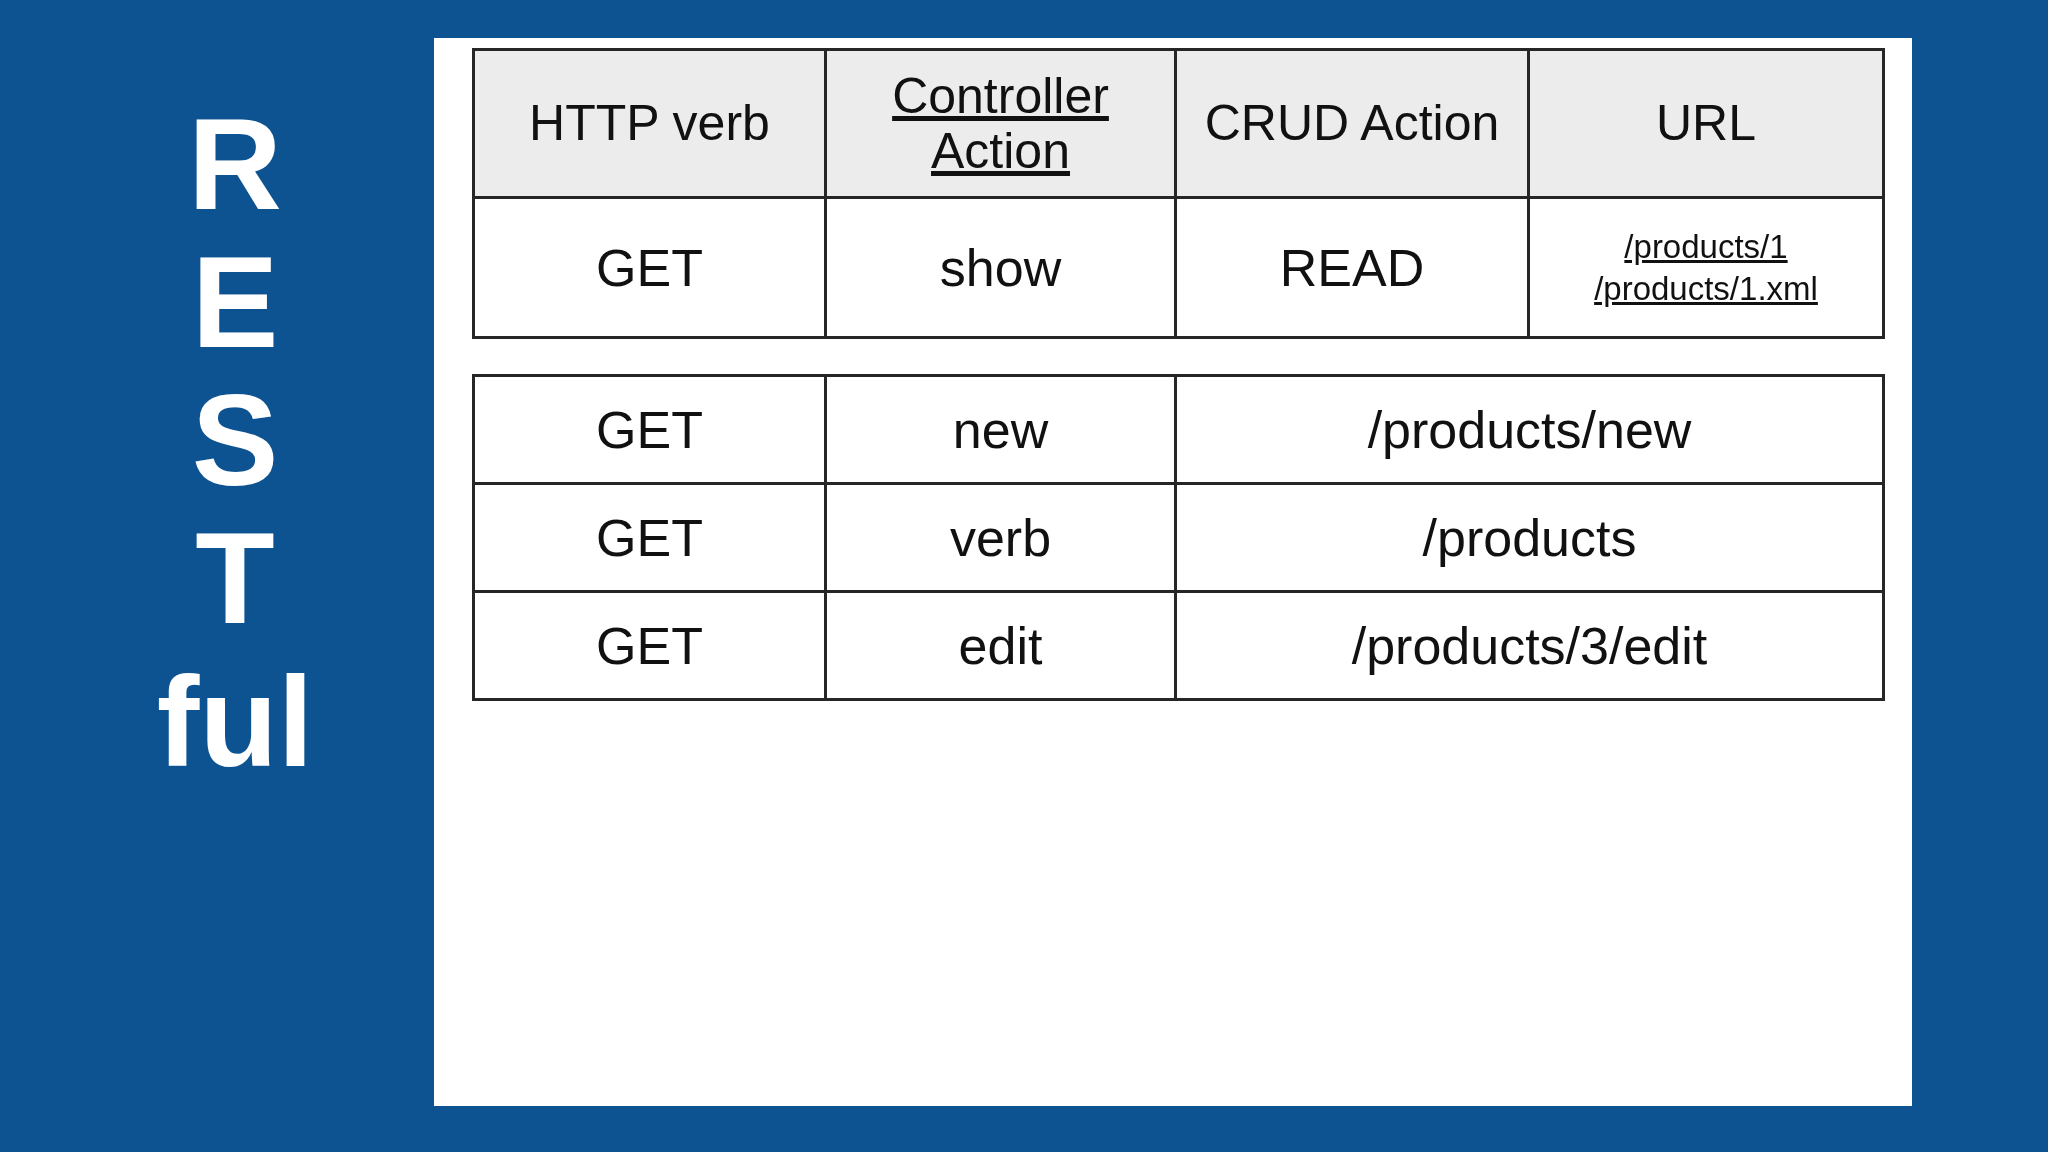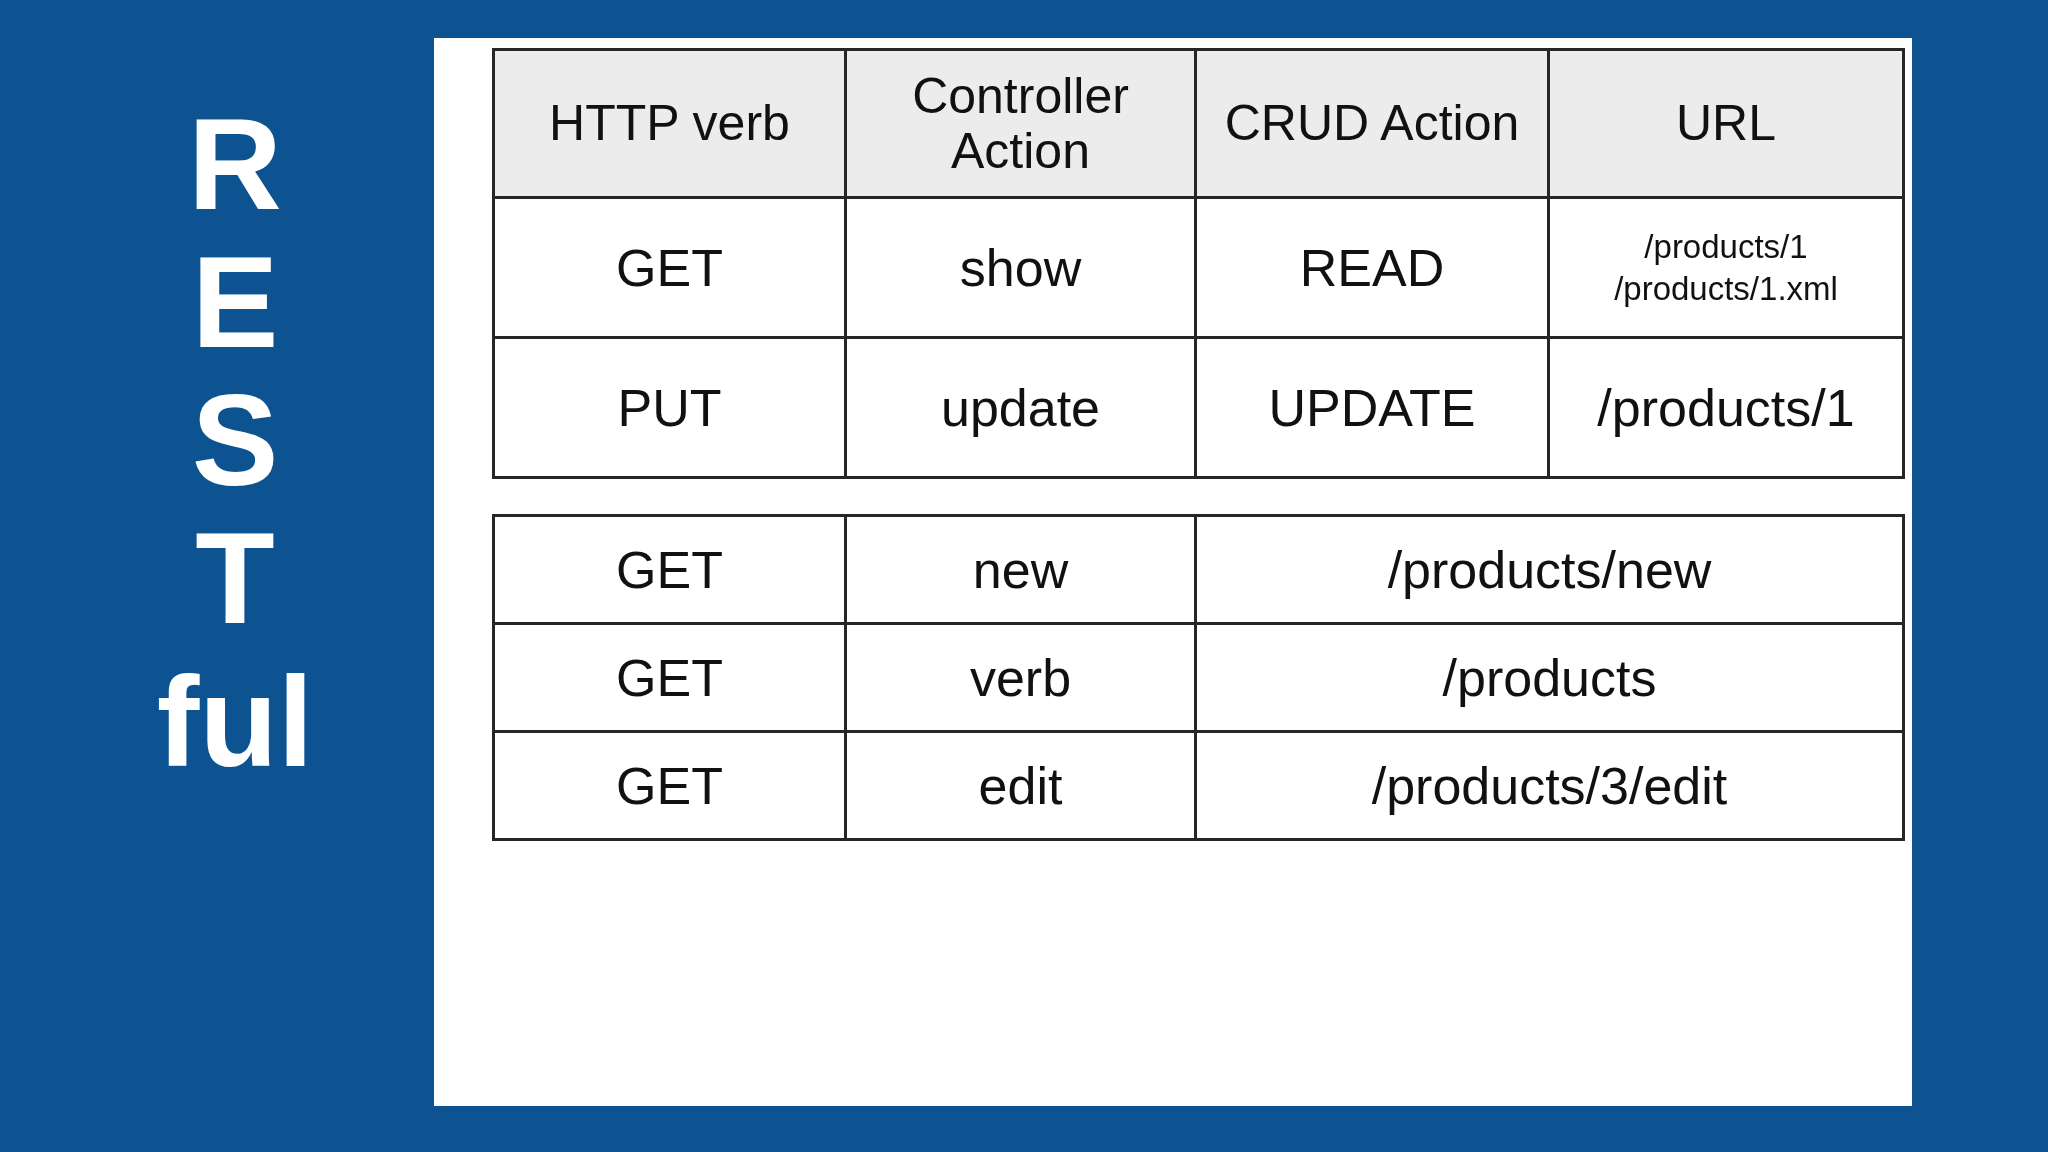--- a/index.html
+++ b/index.html
@@ -61,21 +61,20 @@
     box-sizing: border-box;
     padding: 10px 30px 18px 38px;
   }
 
   
   table.routes {
     border-collapse: collapse;
     table-layout: fixed;
     width: 1410px;
     background: #ffffff;
-    margin-left: 20px;
   }
   table.routes td,
   table.routes th {
     border: 3px solid #262626;
     text-align: center;
     vertical-align: middle;
     color: #111111;
     font-weight: normal;
     padding: 0;
   }
@@ -107,21 +106,21 @@
   }
 
   .t-extra {
     margin-top: 35px;
   }
   .t-extra tbody td {
     height: 105px;
     font-size: 52px;
   }
 
-  .cell-line { display: block; }
+  .cell-line { display: block; text-decoration: underline; }
 </style>
 </head>
 <body>
 
 <div class="slide">
 
   <div class="wordmark">
     <span class="letter">R</span>
     <span class="letter">E</span>
     <span class="letter">S</span>
@@ -152,26 +151,20 @@
       <tbody>
         <tr>
           <td>GET</td>
           <td>show</td>
           <td>READ</td>
           <td class="url-multi">
             <span class="cell-line">/products/1</span>
             <span class="cell-line">/products/1.xml</span>
           </td>
         </tr>
-        <tr>
-          <td>PUT</td>
-          <td>update</td>
-          <td>UPDATE</td>
-          <td>/products/1</td>
-        </tr>
       </tbody>
     </table>
 
     <table class="routes t-extra">
       <colgroup>
         <col class="c1">
           <col class="c2">
           <col class="c3">
       </colgroup>
       <tbody>

